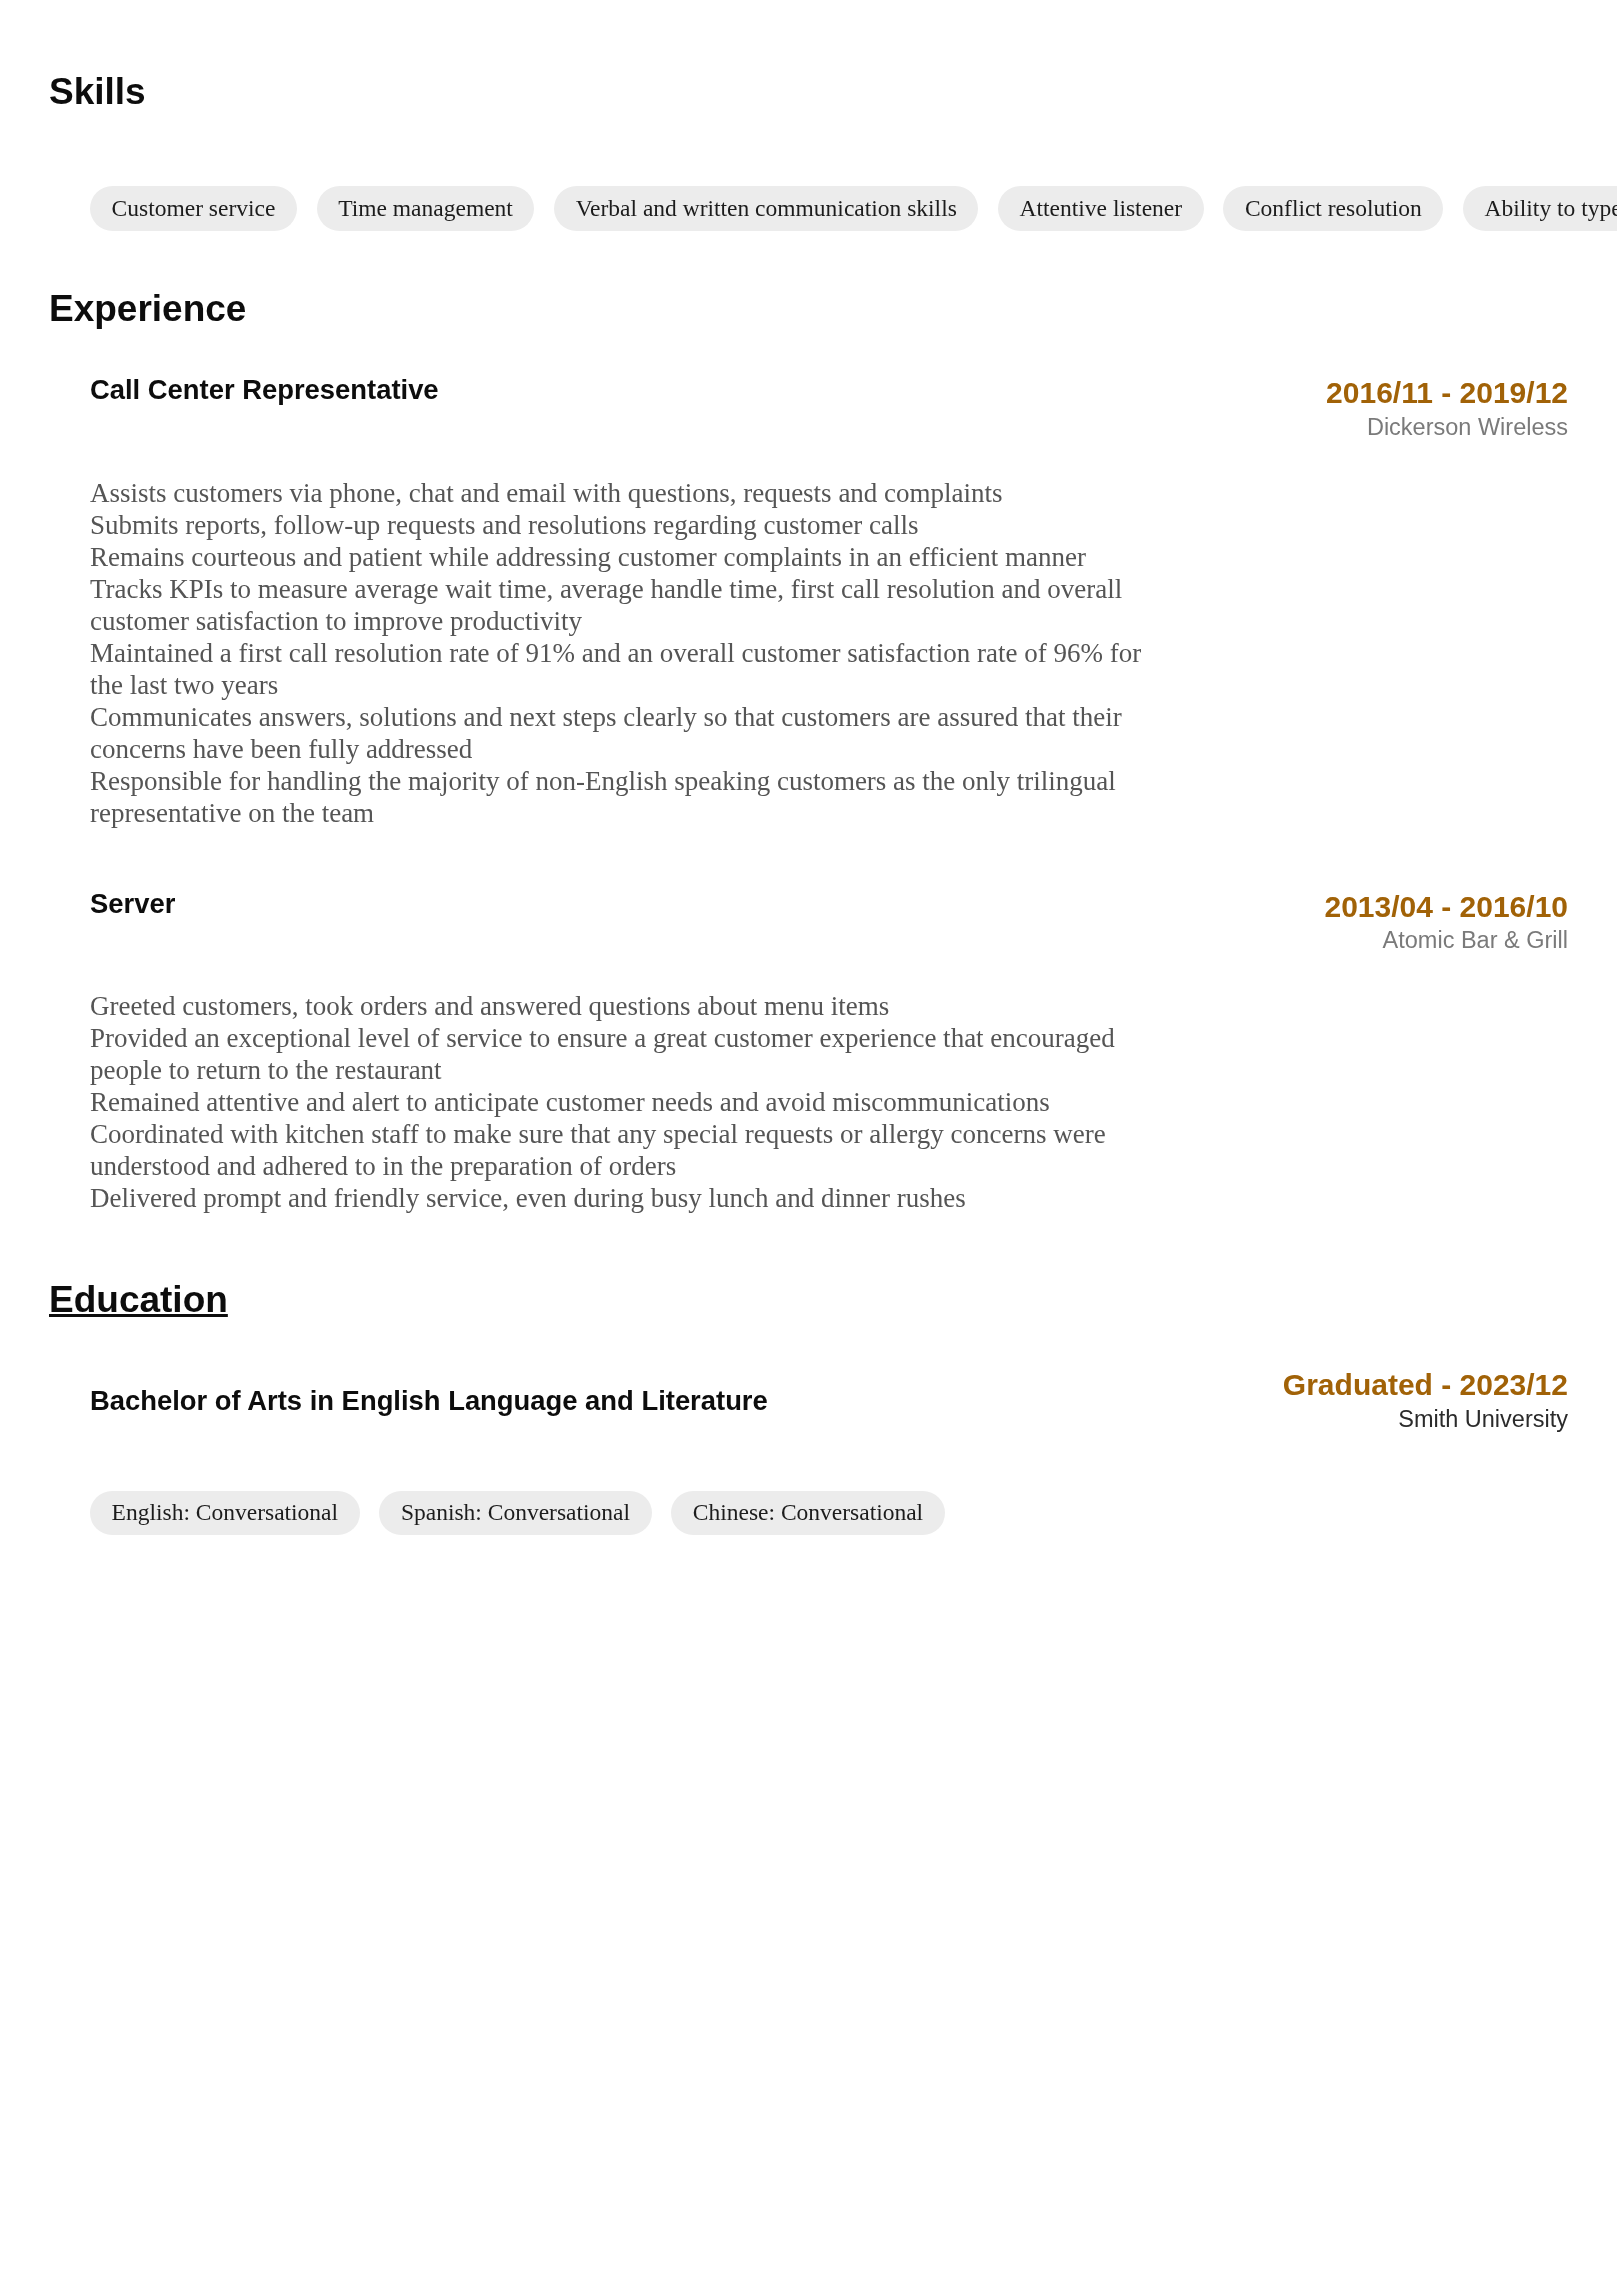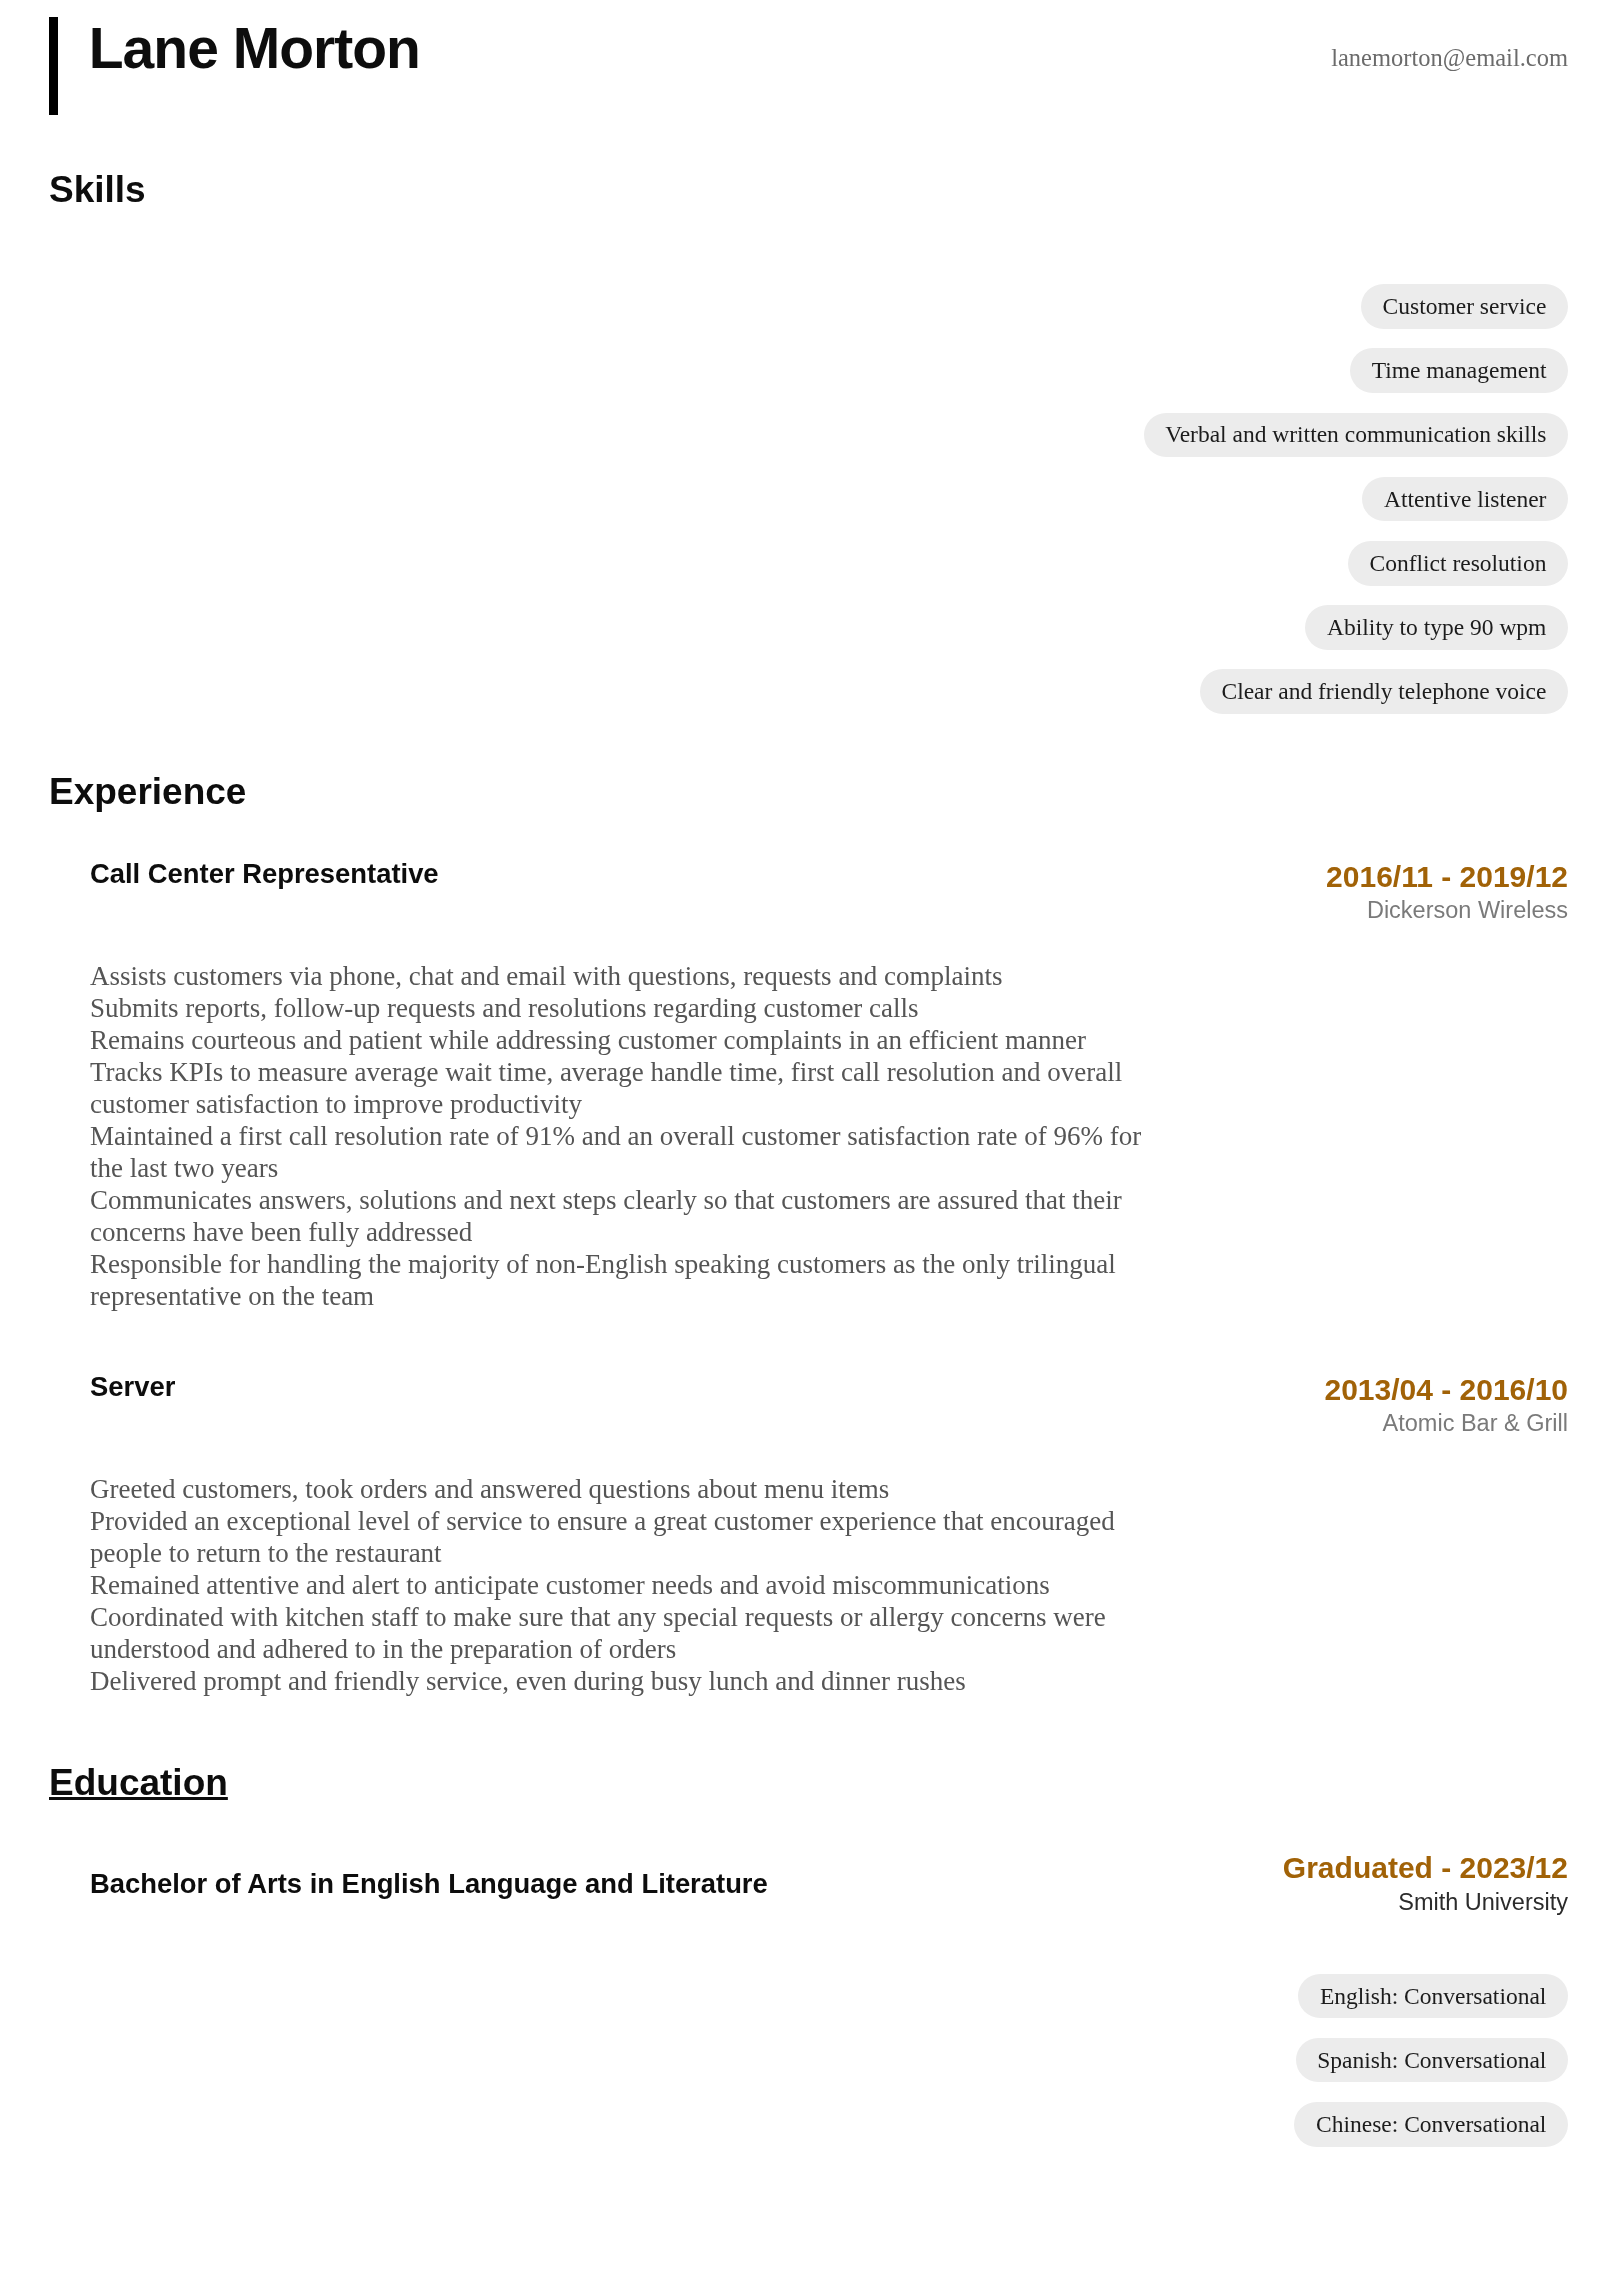--- a/index.html
+++ b/index.html
@@ -41,22 +41,21 @@
     margin: 0;
   }
   .skills .section-title { margin-top: 54px; }
   .experience .section-title { margin-top: 57px; }
   .education .section-title { margin-top: 65px; text-decoration: underline; }
   .languages .section-title { margin-top: 59px; }
 
   
   .pill-list {
     display: flex;
-    flex-direction: column;
-    align-items: flex-end;
+    align-items: center;
     gap: 19.6px;
     margin-left: 41px;
   }
   .skills .pill-list { margin-top: 73px; }
   .languages .pill-list { margin-top: 55px; }
   .pill {
     background: var(--pill-bg, #ececec);
     border-radius: 23.5px;
     padding: 7.8px 21.6px;
     font-size: 23.5px;
@@ -106,27 +105,20 @@
   }
 
   
   .edu-row { margin-left: 41px; margin-top: 45px; align-items: center; }
 </style>
 </head>
 <body>
 
 <div class="page">
 
-  <header class="header">
-    <div class="name-wrap">
-      <div class="name-bar"></div>
-      <h1 class="name">Lane Morton</h1>
-    </div>
-    <div class="email">lanemorton@email.com</div>
-  </header>
 
   <section class="skills">
     <h2 class="section-title">Skills</h2>
     <div class="pill-list" id="skills-list">
         <div class="pill">Customer service</div>
         <div class="pill">Time management</div>
         <div class="pill">Verbal and written communication skills</div>
         <div class="pill">Attentive listener</div>
         <div class="pill">Conflict resolution</div>
         <div class="pill">Ability to type 90 wpm</div>

